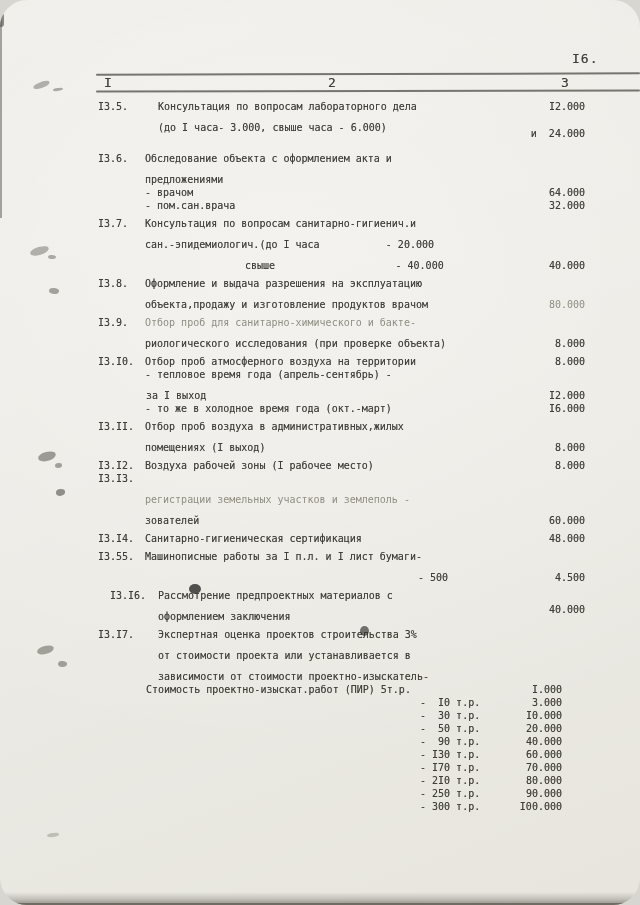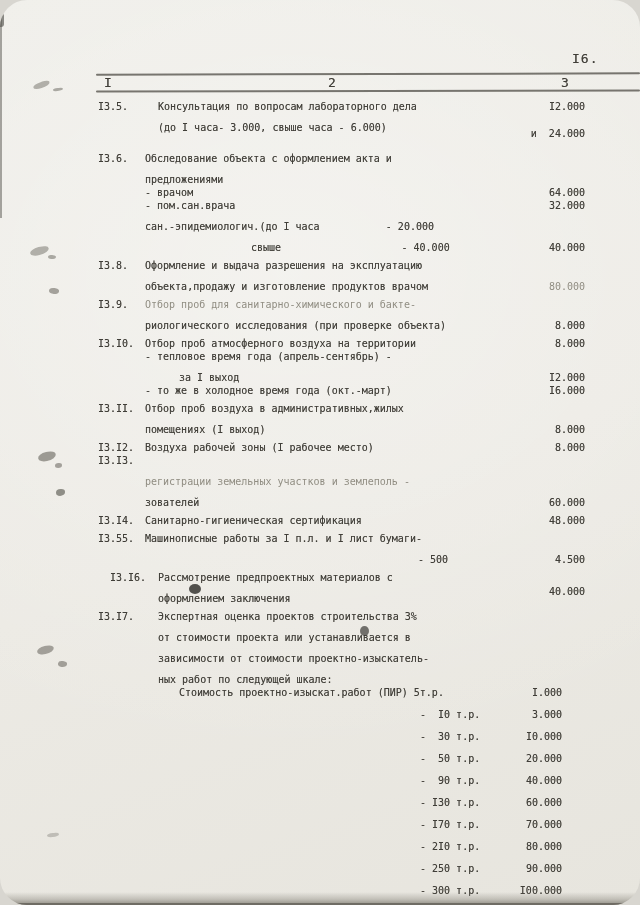--- a/index.html
+++ b/index.html
@@ -21,25 +21,25 @@
   .rule2{top:90px;transform:rotate(-.1deg);}
   .colhead{position:absolute;top:75px;font-size:13px;}
   .ch1{left:104px}.ch2{left:328px}.ch3{left:561px}
   .sheet{position:absolute;top:100px;left:0;right:0;font-size:10px;line-height:13px;}
   .line{position:relative;height:13px;}
   .g-first{margin-top:0}
   .g-cont{margin-top:8px}
   .g-item{margin-top:5px}
   .g-sub{}
   .g-big{margin-top:18px}
-  .g-scale{margin-top:9px}
+  .g-scale{}
   .num{position:absolute;left:98px;white-space:pre;}
   .num.nx{left:110px;}
   .txt{position:absolute;left:145px;white-space:pre;}
-  .x-a{left:158px}.x-b{left:179px}.x-c{left:251px}.x-d{left:418px}.x-e{left:420px}
+  .x-a{left:158px}.x-b{left:146px}.x-c{left:245px}.x-d{left:418px}.x-e{left:420px}
   .price{position:absolute;right:55px;white-space:pre;text-align:right;}
   .p-scale{right:78px;}
   .p-low{transform:translateY(6px);}
   .p-high{transform:translateY(-7px);}
   .faint{color:#908d82;text-shadow:none;}
   
   .speck{position:absolute;background:#6f6d66;border-radius:50% 40% 55% 45%;}
   .blot{position:absolute;background:#2e2d29;border-radius:50%;opacity:.82;}
   .scan-left{position:absolute;left:0;top:10px;width:2px;height:208px;background:#55534d;opacity:.5;}
   .corner-nick{position:absolute;left:0;top:13px;width:4px;height:14px;background:#45433e;opacity:.6;border-radius:0 3px 3px 0;}
@@ -78,20 +78,24 @@
         <span class="txt">предложениями</span>
       </div>
       <div class="line g-sub">
         <span class="txt">- врачом</span>
         <span class="price">64.000</span>
       </div>
       <div class="line g-sub">
         <span class="txt">- пом.сан.врача</span>
         <span class="price">32.000</span>
       </div>
+      <div class="line g-item">
+        <span class="num">I3.7.</span>
+        <span class="txt">Консультация по вопросам санитарно-гигиенич.и</span>
+      </div>
       <div class="line g-cont">
         <span class="txt">сан.-эпидемиологич.(до I часа           - 20.000</span>
       </div>
       <div class="line g-cont">
         <span class="txt x-c">свыше                    - 40.000</span>
         <span class="price">40.000</span>
       </div>
       <div class="line g-item">
         <span class="num">I3.8.</span>
         <span class="txt">Оформление и выдача разрешения на эксплуатацию</span>
@@ -170,23 +174,20 @@
       </div>
       <div class="line g-item">
         <span class="num">I3.I7.</span>
         <span class="txt x-a">Экспертная оценка проектов строительства 3%</span>
       </div>
       <div class="line g-cont">
         <span class="txt x-a">от стоимости проекта или устанавливается в</span>
       </div>
       <div class="line g-cont">
         <span class="txt x-a">зависимости от стоимости проектно-изыскатель-</span>
-      </div>
-      <div class="line g-cont">
-        <span class="txt x-a">ных работ по следующей шкале:</span>
       </div>
       <div class="line g-sub">
         <span class="txt x-b">Стоимость проектно-изыскат.работ (ПИР) 5т.р.</span>
         <span class="price p-scale">I.000</span>
       </div>
       <div class="line g-scale">
         <span class="txt x-e">-  I0 т.р.</span>
         <span class="price p-scale">3.000</span>
       </div>
       <div class="line g-scale">

